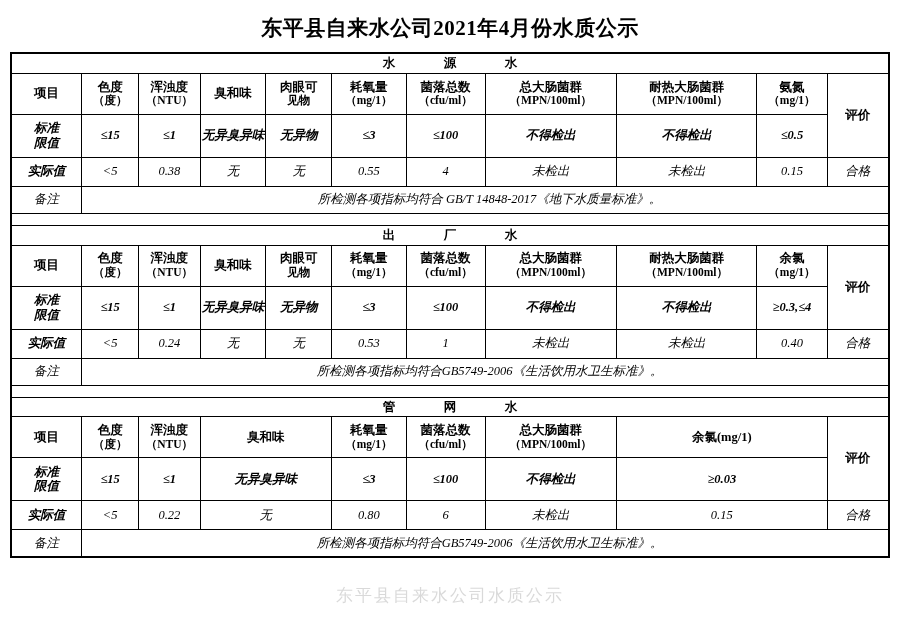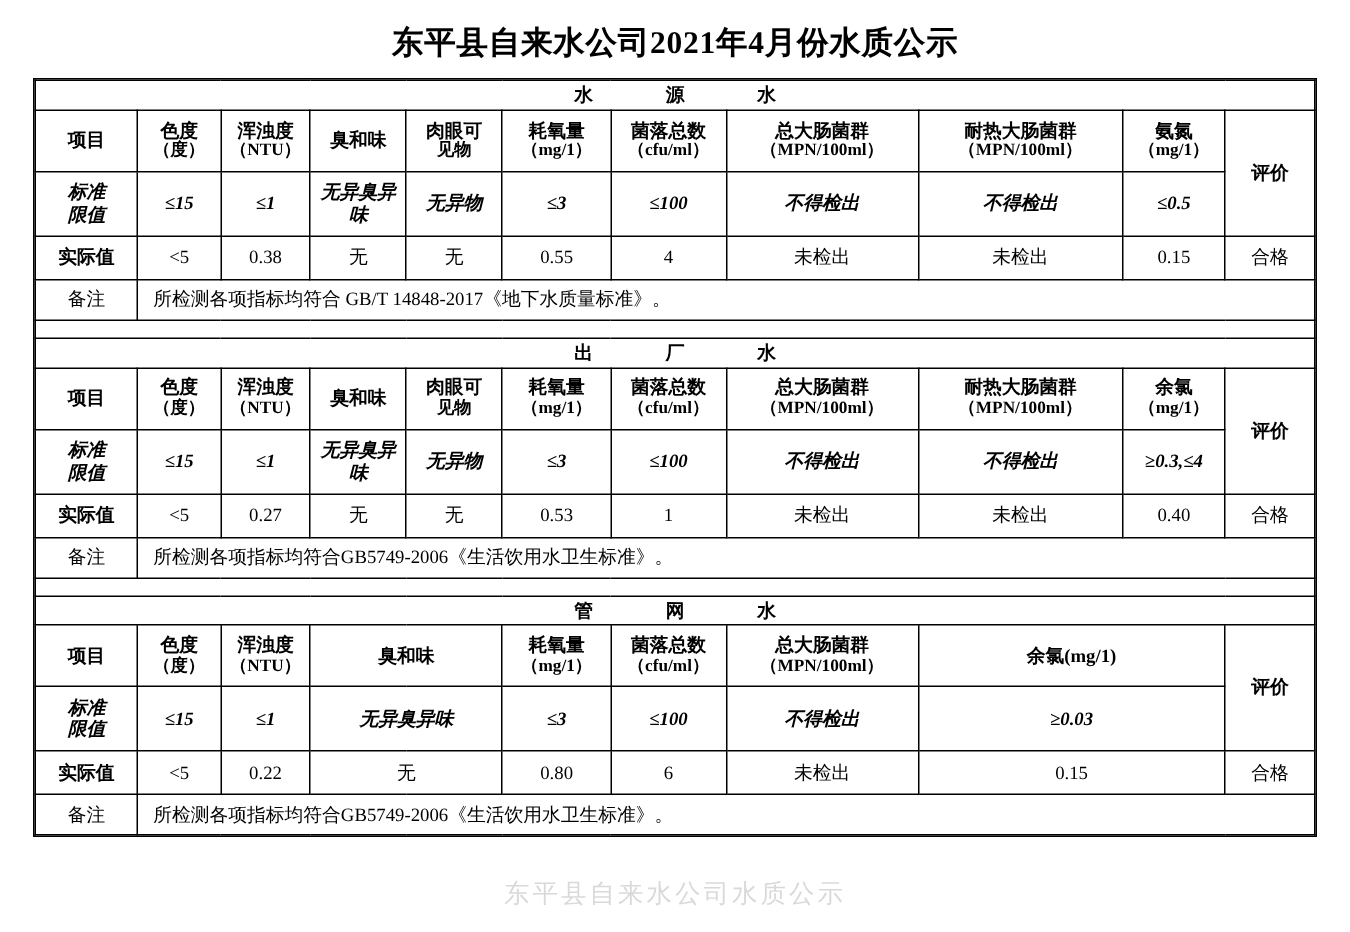--- a/index.html
+++ b/index.html
@@ -24,21 +24,21 @@
   .doc-title {
     text-align: center;
     font-size: 21px;
     font-weight: bold;
     letter-spacing: 0.5px;
     padding-top: 14px;
     padding-bottom: 10px;
     font-family: "Liberation Serif", "DejaVu Serif", serif;
   }
   .tbl-wrap {
-    margin: 0 22px;
+    margin: 0 10px;
     border: 1.6px solid #000;
     box-sizing: border-box;
   }
   table.wq {
     border-collapse: collapse;
     width: 100%;
     table-layout: fixed;
   }
   table.wq td {
     border: 1px solid #000;
@@ -75,32 +75,34 @@
   }
   .limit-row td {
     font-weight: bold;
     height: 38px;
     font-size: 13px;
     font-style: italic;
   }
   .actual-row td {
     height: 24px;
     font-size: 12.5px;
+    font-style: italic;
   }
   .actual-row td.label,
   .limit-row td.label,
   .hdr td.label {
     font-weight: bold;
   }
   .note-row td {
     height: 22px;
     font-size: 12.5px;
+    font-style: italic;
   }
   .note-row td.note-text {
-    text-align: left;
+    text-align: center;
     padding-left: 10px;
   }
   .eval-cell {
     font-weight: bold;
   }
   .two-line {
     display: block;
     line-height: 1.15;
   }
   .watermark {
@@ -276,21 +278,21 @@
         <td>无异物</td>
         <td>≤3</td>
         <td>≤100</td>
         <td>不得检出</td>
         <td>不得检出</td>
         <td>≥0.3,≤4</td>
       </tr>
       <tr class="actual-row">
         <td class="label">实际值</td>
         <td>&lt;5</td>
-        <td>0.27</td>
+        <td>0.24</td>
         <td>无</td>
         <td>无</td>
         <td>0.53</td>
         <td>1</td>
         <td>未检出</td>
         <td>未检出</td>
         <td>0.40</td>
         <td>合格</td>
       </tr>
       <tr class="note-row">

